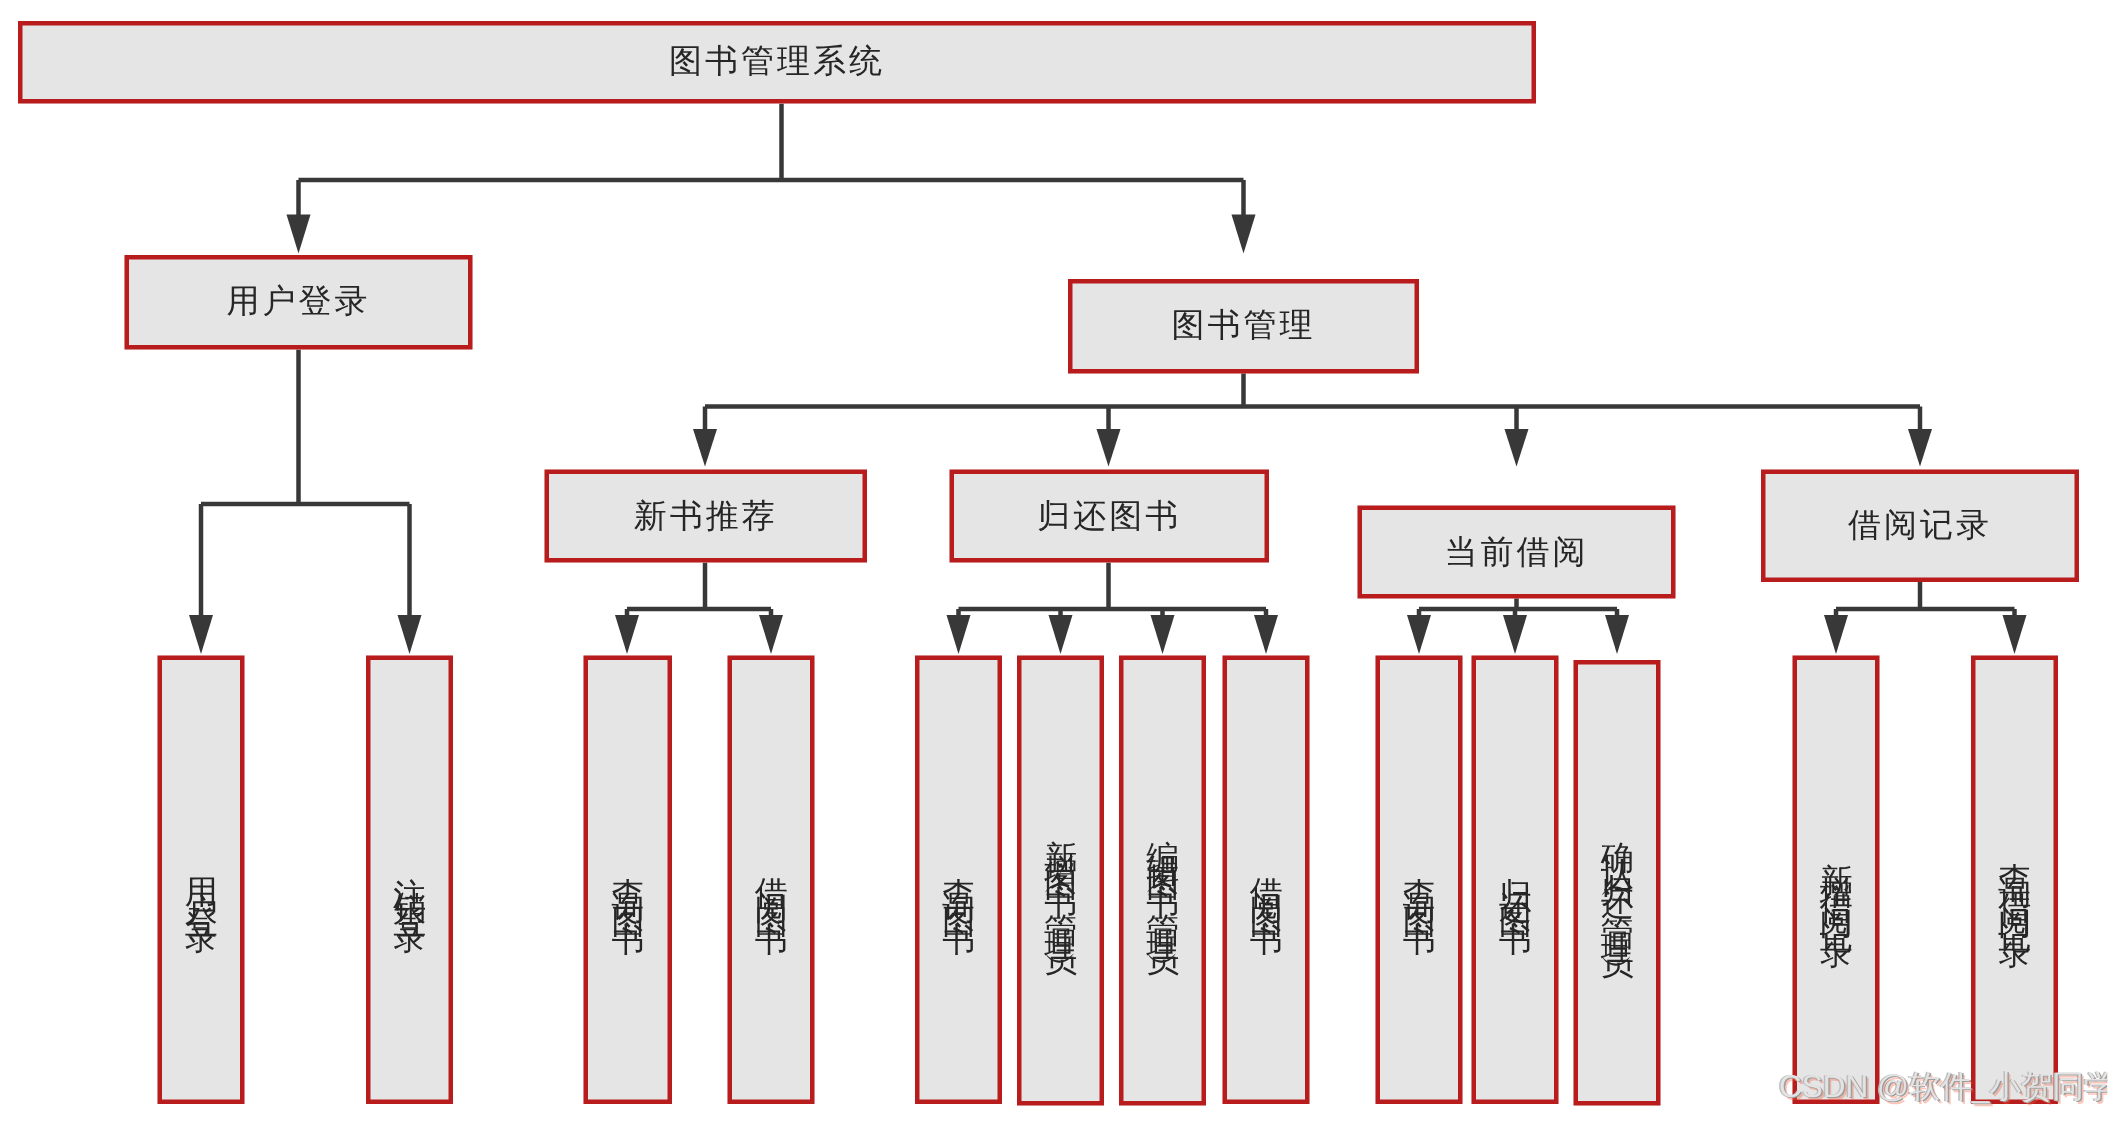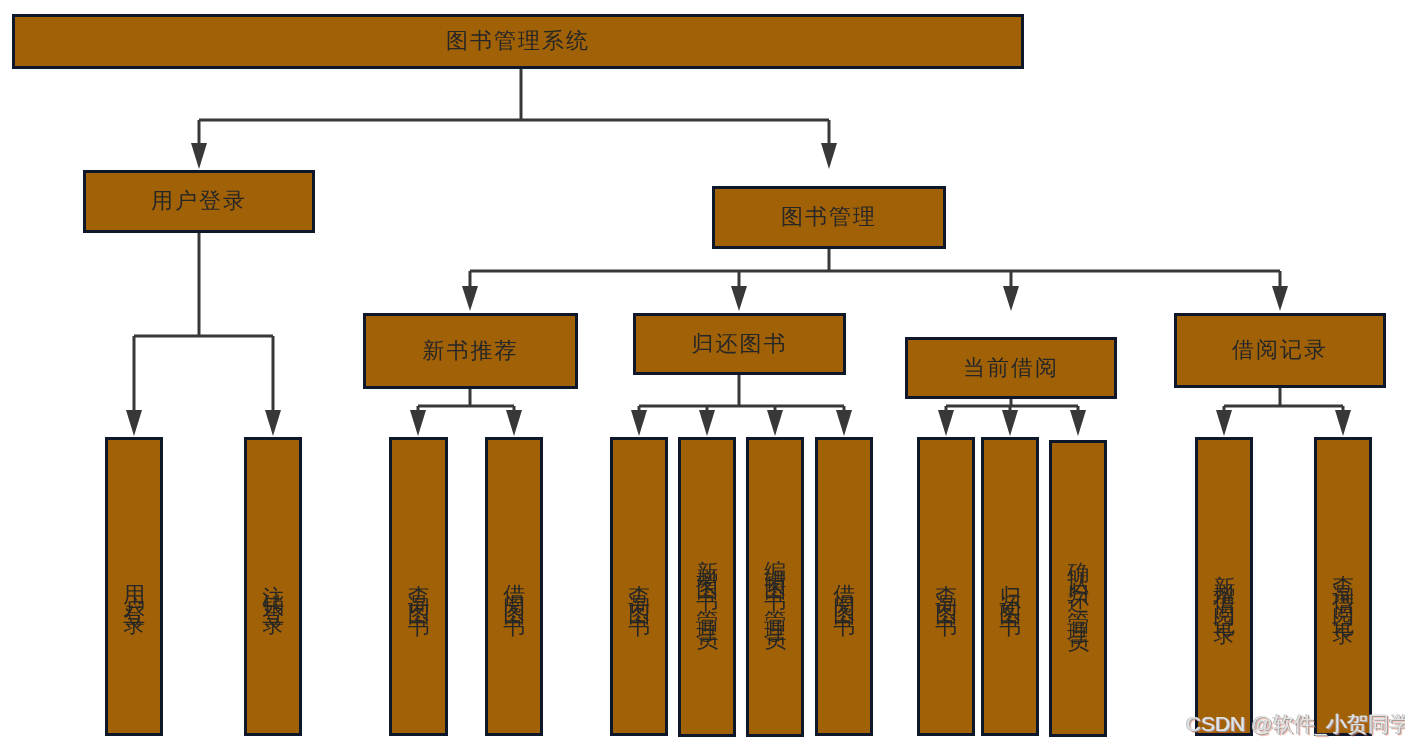--- a/index.html
+++ b/index.html
@@ -27,22 +27,22 @@
     stroke: #383838;
     stroke-width: 3;
   }
   .connectors polygon {
     fill: #383838;
     stroke: none;
   }
   .box {
     position: absolute;
     box-sizing: border-box;
-    border: 3px solid #0f172a;
-    background: #a16207;
+    border: 3px solid #b91c1c;
+    background: #e5e5e5;
     color: #262626;
     display: flex;
     align-items: center;
     justify-content: center;
     font-size: 22px;
     letter-spacing: 2px;
     text-align: center;
     line-height: 1.2;
   }
   .box.v {
@@ -145,21 +145,21 @@
       <line x1="1343" y1="406" x2="1343" y2="414"></line>
       <polygon points="1335,410 1351,410 1343,436"></polygon>
     </g>
   </svg>
 
   <div class="box" style="left:12px; top:14px; width:1012px; height:55px;">图书管理系统</div>
 
   <div class="box" style="left:83px; top:170px; width:232px; height:63px;">用户登录</div>
   <div class="box" style="left:712px; top:170px; width:234px; height:63px;margin-top:16px;">图书管理</div>
 
-  <div class="box" style="left:363px; top:313px; width:215px; height:76px;text-align:right;">新书推荐</div>
+  <div class="box" style="left:363px; top:313px; width:215px; height:62px;text-align:right;">新书推荐</div>
   <div class="box" style="left:633px; top:313px; width:213px; height:62px;">归还图书</div>
   <div class="box" style="left:905px; top:313px; width:212px; height:62px;margin-top:24px;">当前借阅</div>
   <div class="box" style="left:1174px; top:313px; width:212px; height:75px;">借阅记录</div>
 
   <div class="box v" style="left:105px; top:437px; width:58px; height:299px;">用户登录</div>
   <div class="box v" style="left:244px; top:437px; width:58px; height:299px;">注销登录</div>
 
   <div class="box v" style="left:389px; top:437px; width:59px; height:299px;">查询图书</div>
   <div class="box v" style="left:485px; top:437px; width:58px; height:299px;">借阅图书</div>
 

